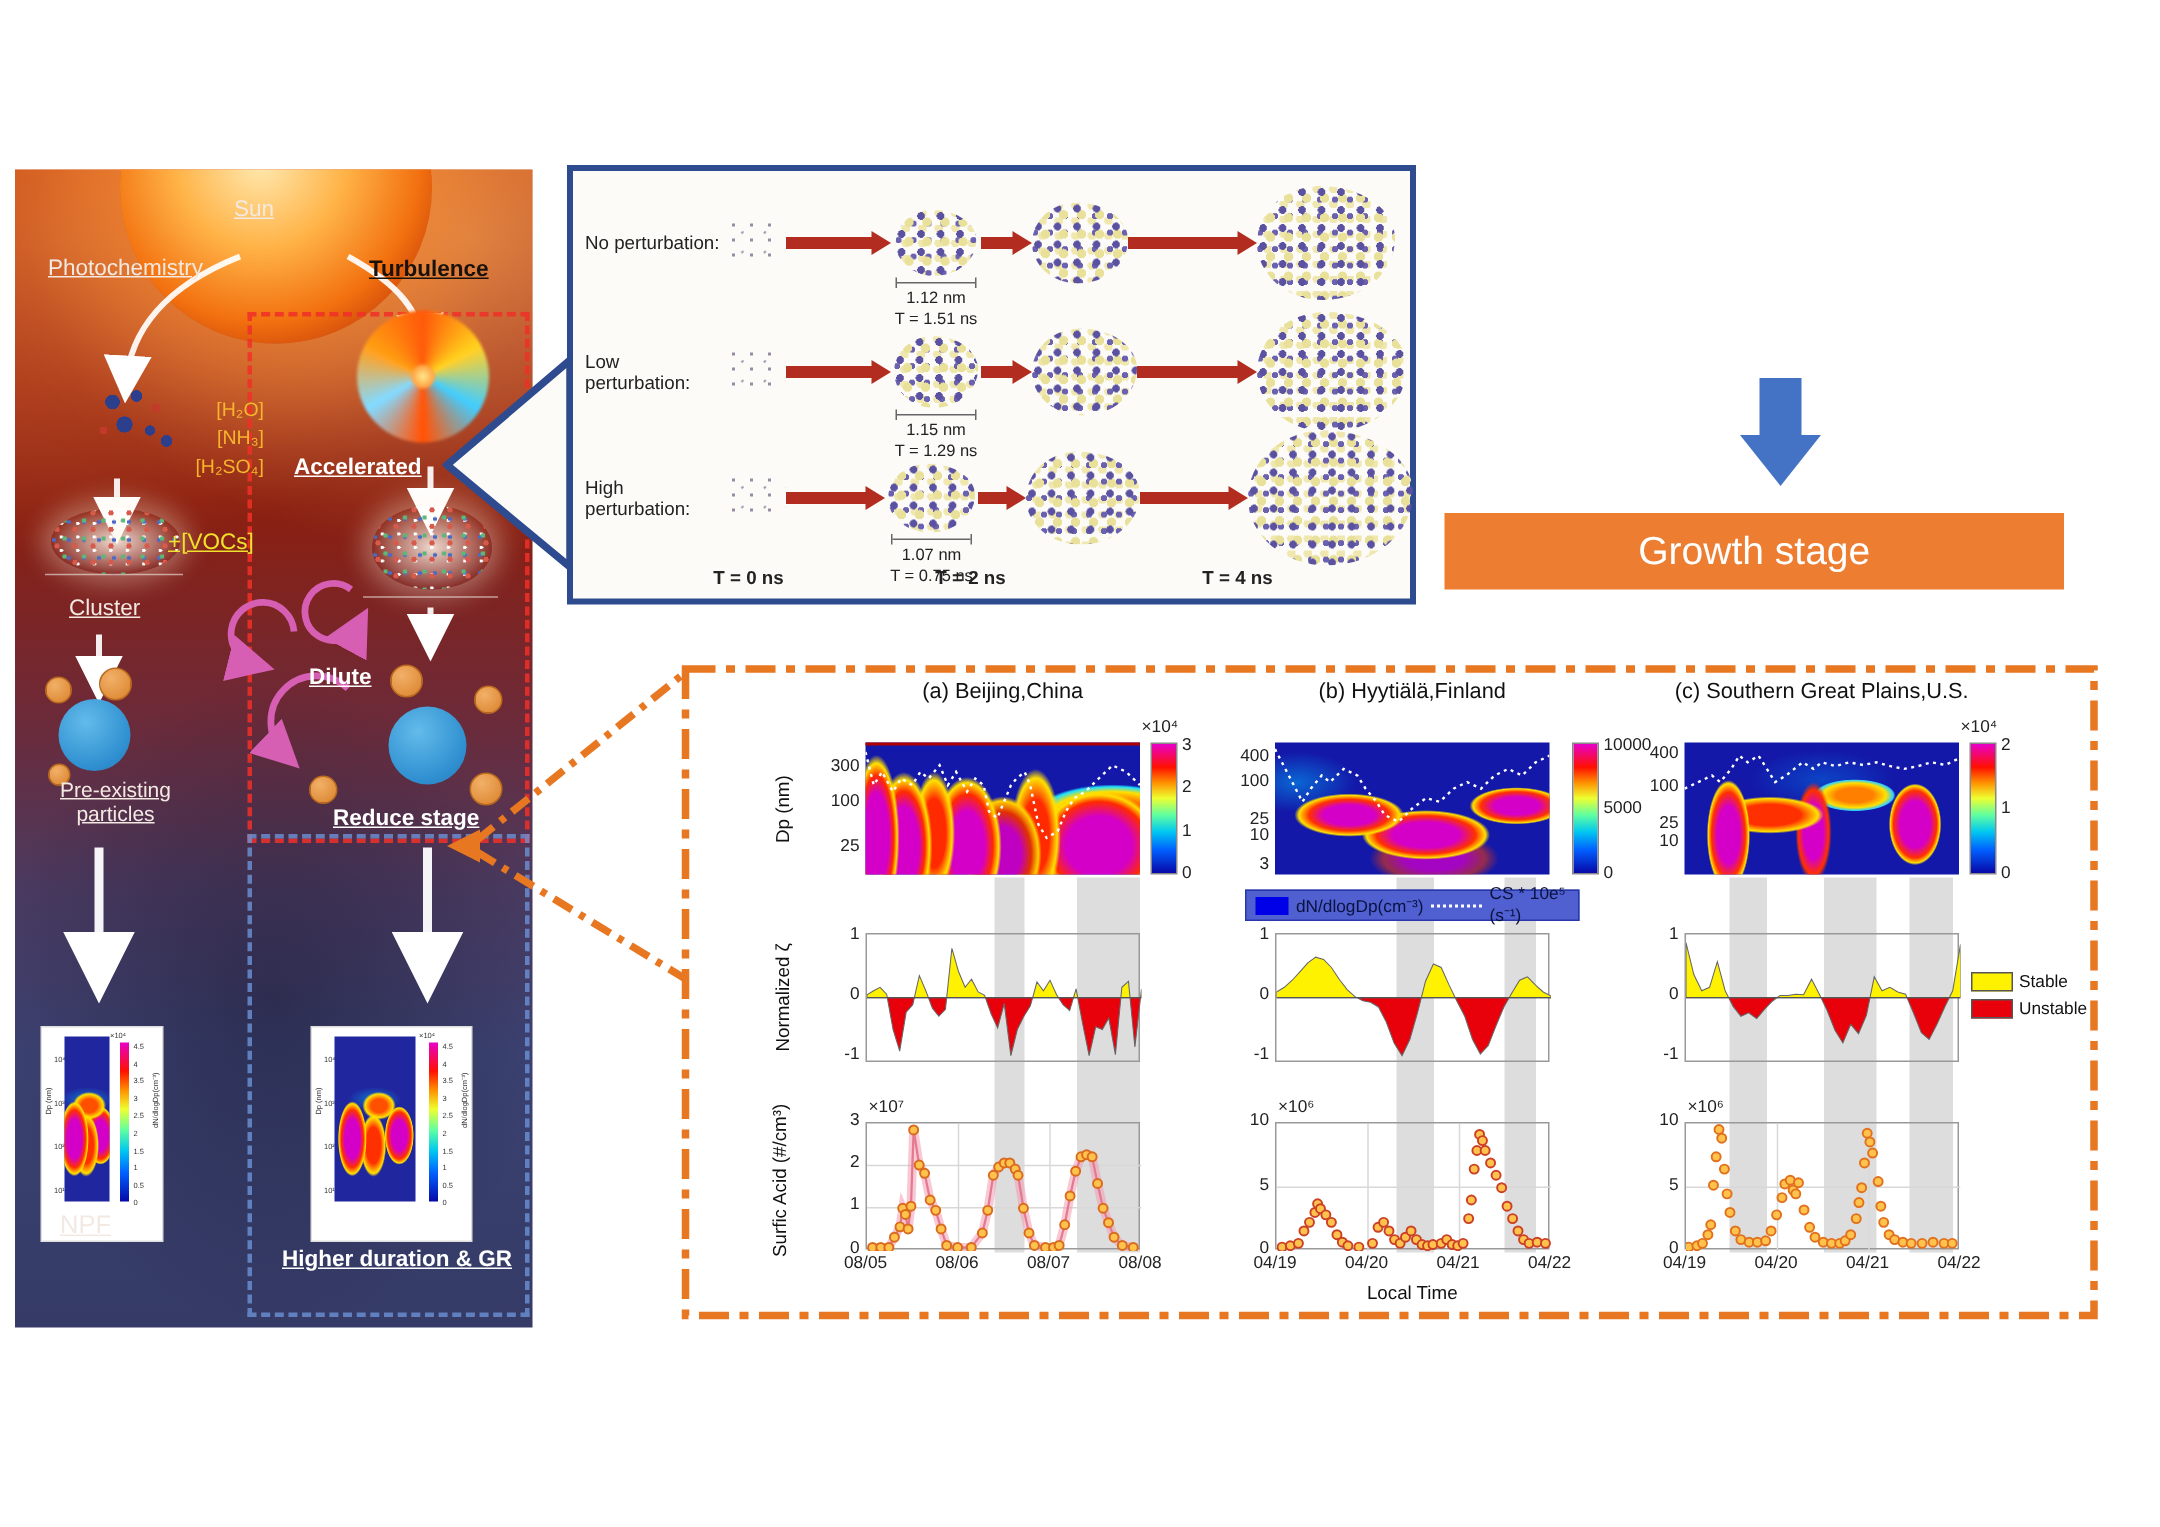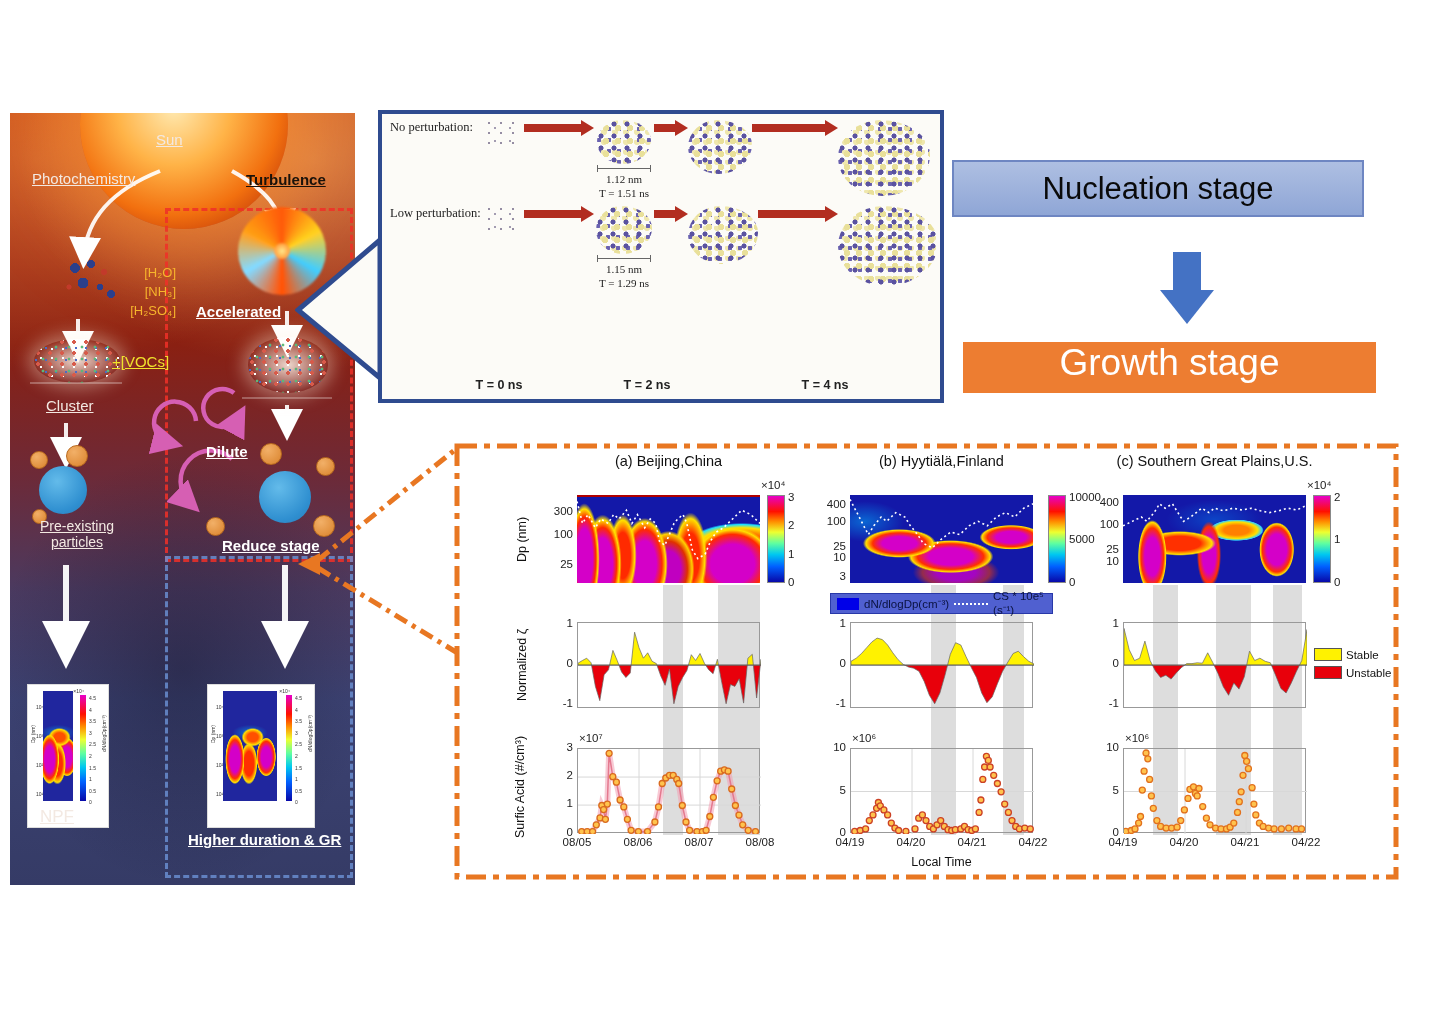--- a/index.html
+++ b/index.html
@@ -64,21 +64,21 @@
   .jet{background:linear-gradient(to top,#0808a8 0%,#0060ff 18%,#00c8f0 32%,#60ffa0 45%,
     #eeff30 58%,#ff9000 70%,#ff1000 82%,#e800c8 100%);}
   .mini-cbar{position:absolute;width:6px;top:10px;bottom:26px;}
   .warrow{stroke:rgba(255,255,255,.92);stroke-width:4;fill:none;}
   .warrow2{stroke:rgba(255,255,255,.95);stroke-width:6;fill:none;}
   .parrow{stroke:#d65fb3;stroke-width:4.5;fill:none;}
   
   #sim-box{position:absolute;left:378px;top:110px;width:566px;height:293px;background:#fcfbf7;
     border:4px solid #2f4b8f;box-sizing:border-box;}
   #sim-notch{position:absolute;left:295px;top:236px;width:86px;height:146px;}
-  .sim-row{position:absolute;left:8px;right:4px;display:flex;align-items:flex-start;font-family:Liberation Serif, serif;}
+  .sim-row{position:absolute;left:8px;right:4px;display:flex;align-items:center;}
   .sim-label{width:96px;font-size:12.5px;color:#222;flex:none;}
   .dots{flex:none;width:38px;height:30px;opacity:.9;background-image:
     radial-gradient(circle 1px at 3px 3px,#8a829a 95%,transparent),
     radial-gradient(circle .9px at 9px 8px,#9a92aa 95%,transparent);
     background-size:12px 10px,15px 13px;}
   .rarrow{flex:none;position:relative;height:16px;}
   .rarrow::before{content:'';position:absolute;left:0;right:12px;top:4px;bottom:4px;background:#b22d20;}
   .rarrow::after{content:'';position:absolute;right:0;top:0;width:0;height:0;
     border-top:8px solid transparent;border-bottom:8px solid transparent;border-left:13px solid #b22d20;}
   .cl{flex:none;border-radius:46% 54% 52% 48%/50% 46% 54% 50%;background-image:
@@ -92,21 +92,21 @@
   .measure{height:7px;margin:1px 18px 1px 18px;border-left:1.5px solid #666;border-right:1.5px solid #666;position:relative;}
   .measure::after{content:'';position:absolute;left:0;right:0;top:3px;border-top:1px solid #666;}
   .mtext{font-size:11px;color:#222;line-height:13.5px;white-space:pre-line;}
   .sim-time{position:absolute;font-size:12.5px;font-weight:bold;color:#222;width:90px;text-align:center;}
   
   #nucleation-box{position:absolute;left:952px;top:160px;width:412px;height:57px;
     background:linear-gradient(180deg,#aebfe2 0%,#8fa6d6 100%);border:2px solid #6e86c2;
     box-sizing:border-box;display:flex;align-items:center;justify-content:center;
     font-size:31px;color:#0a0a0a;}
   #growth-box{position:absolute;left:963px;top:342px;width:413px;height:51px;background:#ed7d31;
-    display:flex;align-items:flex-start;justify-content:center;font-size:37px;color:#fff;}
+    display:flex;align-items:center;justify-content:center;font-size:26px;color:#fff;}
   #stage-arrow{position:absolute;left:1160px;top:252px;width:54px;height:74px;}
   #stage-arrow .shaft{position:absolute;left:13px;top:0;width:28px;height:38px;background:#4472c4;}
   #stage-arrow .head{position:absolute;left:0;top:38px;width:0;height:0;
     border-left:27px solid transparent;border-right:27px solid transparent;border-top:34px solid #4472c4;}
   
   #overlay-svg{position:absolute;left:0;top:0;pointer-events:none;}
   #charts-area{position:absolute;left:455px;top:443px;width:943px;height:435px;}
   .band{position:absolute;background:#d9d9d9;opacity:.9;z-index:0;}
   .ctitle{position:absolute;font-size:14.5px;color:#111;text-align:center;z-index:2;}
   .spec{position:absolute;z-index:1;border-top:2px solid #b00000;box-sizing:border-box;background-color:#1318a8;}
@@ -288,31 +288,45 @@
           <div class="mtext"><span>1.15 nm</span>
 <span>T = 1.29 ns</span></div>
         </div>
       </div>
       <div class="rarrow" style="width:34px"></div>
       <div class="cl" style="width:70px;height:58px"></div>
       <div class="rarrow" style="width:80px"></div>
       <div class="cl" style="width:100px;height:80px"></div>
     </div>
 
+    <div class="sim-row" style="top:176px;height:84px">
+      <span class="sim-label">High perturbation:</span>
+      <div class="dots"></div>
+      <div class="rarrow" style="width:66px"></div>
+      <div class="c1wrap" style="width:62px">
+        <div class="cl" style="width:58px;height:46px;margin:0 auto"></div>
+        <div class="mwrap">
+          <div class="measure"></div>
+          <div class="mtext"><span>1.07 nm</span>
+<span>T = 0.75 ns</span></div>
+        </div>
+      </div>
+      <div class="rarrow" style="width:32px"></div>
+      <div class="cl" style="width:76px;height:62px"></div>
+      <div class="rarrow" style="width:72px"></div>
+      <div class="cl" style="width:110px;height:90px"></div>
+    </div>
     <span class="sim-time" style="left:72px;top:264px">T = 0 ns</span>
     <span class="sim-time" style="left:220px;top:264px">T = 2 ns</span>
     <span class="sim-time" style="left:398px;top:264px">T = 4 ns</span>
   </div>
   <svg id="sim-notch" viewBox="0 0 86 146">
     <polygon points="85,4 3,74 85,142" fill="#fcfbf7" stroke="#2f4b8f" stroke-width="5"></polygon>
   </svg>
 
-  <div id="nucleation-box">
-    <span>Nucleation stage</span>
-  </div>
   <div id="stage-arrow">
     <div class="shaft"></div>
       <div class="head"></div>
   </div>
   <div id="growth-box">
     <span>Growth stage</span>
   </div>
 
   <svg id="overlay-svg" width="1440" height="1018">
     <rect x="457" y="446" width="939" height="431" fill="none" stroke="#e87722" stroke-width="5" stroke-dasharray="20 7 6 7"></rect>

